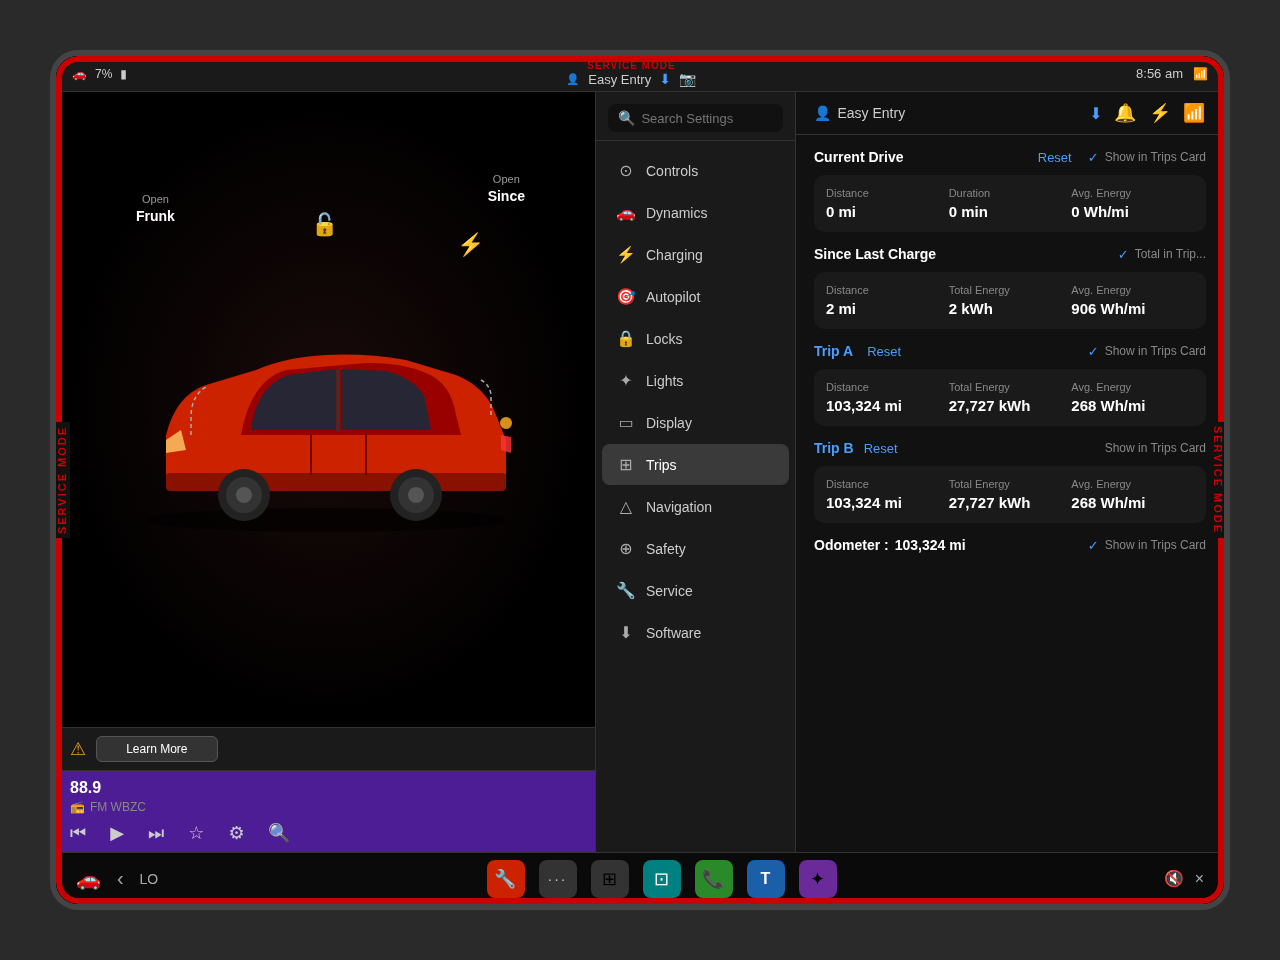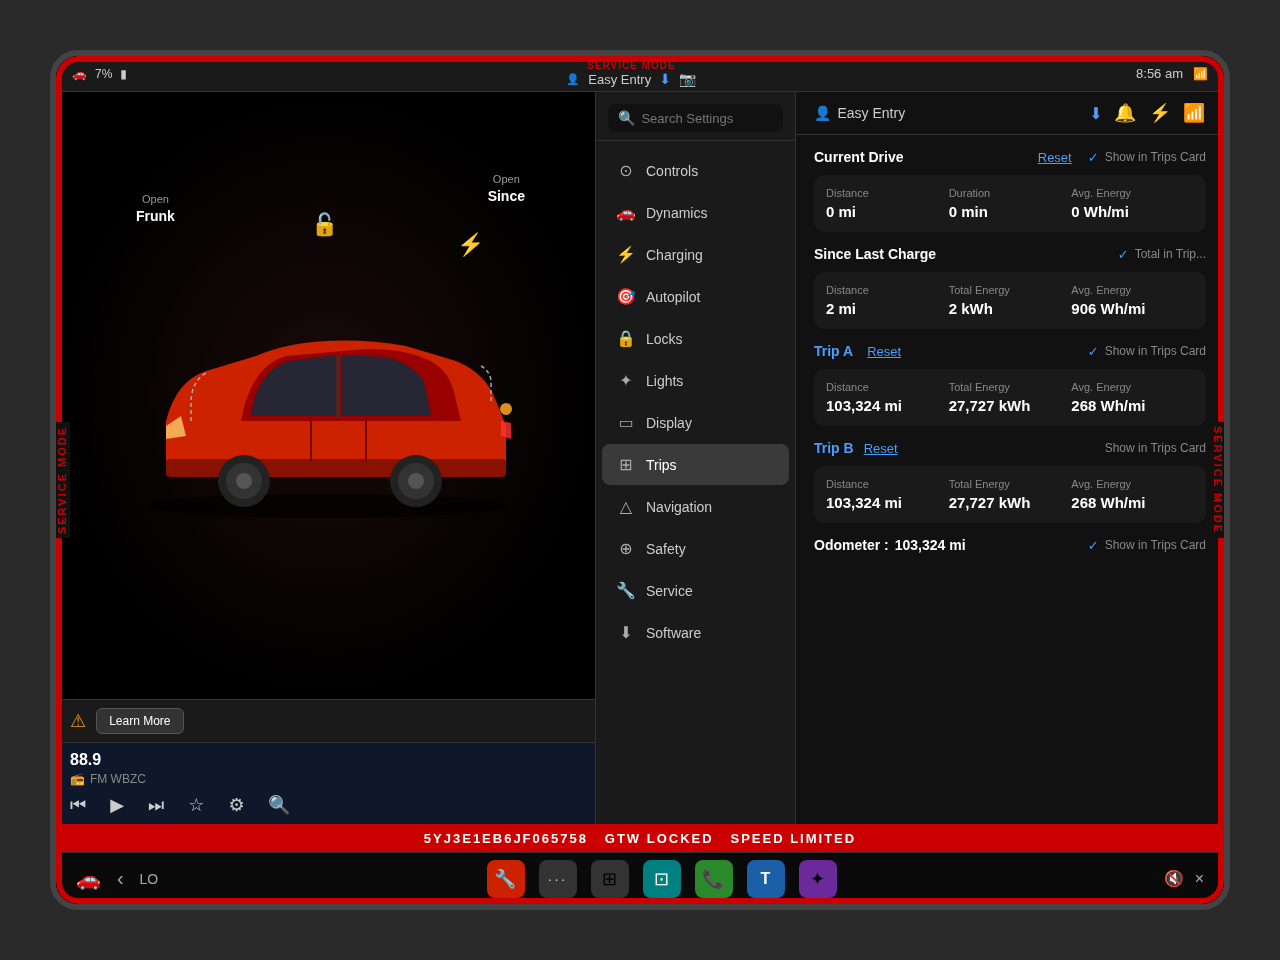--- a/index.html
+++ b/index.html
@@ -177,29 +177,29 @@
     .alert-subtitle {
       color: #888;
       font-size: 11px;
     }
 
     .learn-more-btn {
       background: #333;
       color: #fff;
       border: 1px solid #555;
       border-radius: 6px;
-      padding: 5px 12px;
+      padding: 5px 29px;
       font-size: 12px;
       cursor: pointer;
       white-space: nowrap;
     }
 
     
     .media-bar {
-      background: #0f172a;
+      background: #4c1d95;
       padding: 8px 14px;
       border-top: 1px solid #333;
     }
 
     .media-info {
       color: #fff;
       font-size: 16px;
       font-weight: bold;
       margin-bottom: 3px;
     }
@@ -355,21 +355,20 @@
       font-size: 14px;
       font-weight: 600;
     }
 
     .reset-btn {
       color: #4a9eff;
       font-size: 13px;
       cursor: pointer;
       background: none;
       border: none;
-      text-decoration: underline;
     }
 
     .show-trips-label {
       display: flex;
       align-items: center;
       gap: 6px;
       color: #888;
       font-size: 12px;
     }
 
@@ -841,27 +840,20 @@
                 <span class="checkmark">✓</span>
                 <span>Show in Trips Card</span>
               </div>
             </div>
           </div>
 
         </div>
       </div>
     </div>
 
-    <div class="service-bottom-bar">
-      <span>5YJ3E1EB6JF065758</span>
-      &nbsp;&nbsp;&nbsp;
-      <span>GTW LOCKED</span>
-      &nbsp;&nbsp;&nbsp;
-      <span>SPEED LIMITED</span>
-    </div>
 
     <div class="bottom-bar">
       <div class="bottom-left">
         <span class="bottom-icon">🚗</span>
         <span class="bottom-icon">‹</span>
         <span class="lo-label">LO</span>
       </div>
       <div class="bottom-center">
         <div class="bottom-app-icon app-red">
           <span>🔧</span>

